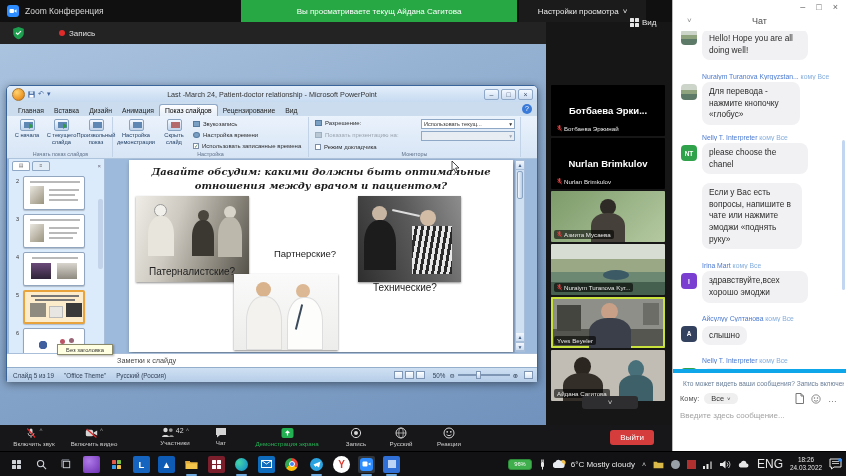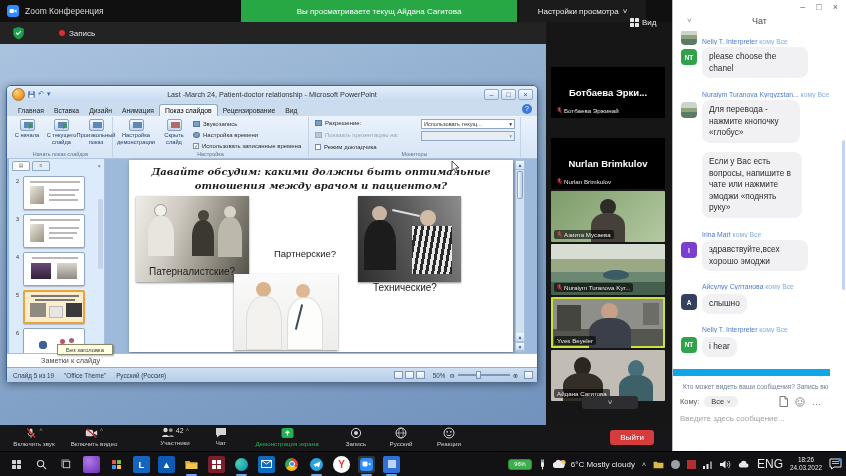--- a/index.html
+++ b/index.html
@@ -85,21 +85,21 @@
 .chead{position:absolute;top:16px;left:0;right:0;text-align:center;font-size:9px;color:#4a4a4a}
 .ccol{position:absolute;top:16px;left:14px;color:#8a8a8a;font-size:8px}
 .msgs{position:absolute;top:31px;left:0;right:0;height:338px;overflow:hidden;padding:4px 8px 0}
 .msg{position:relative;padding-left:21px;margin-bottom:9px}
 .avatar{position:absolute;left:0;width:16px;height:16px;border-radius:4px;color:#fff;font-size:6.5px;font-weight:bold;display:flex;align-items:center;justify-content:center}
 .av-photo{background:linear-gradient(#cdd5cb 0 35%,#8fa37f 35% 65%,#5d7a68 65%)}
 .sender{font-size:6.8px;color:#4d7bd0;margin-bottom:2px;white-space:nowrap;overflow:hidden}
 .sender b{font-weight:normal;color:#85aede}
 .bubble{display:inline-block;background:#f1f1f3;border-radius:8px;padding:4px 7px;font-size:8.3px;color:#2b2b2b;line-height:1.4;max-width:106px}
 .csb{position:absolute;right:1px;top:140px;width:3px;height:150px;background:#c3d6f1;border-radius:2px}
-.cfoot{position:absolute;left:0;right:16px;top:369px;border-top:7px solid #0ea5e9}
+.cfoot{position:absolute;left:0;right:0;top:369px;border-top:4px solid #0ea5e9}
 .privacy{position:absolute;top:6px;left:7px;right:2px;display:flex;align-items:center;gap:3px;font-size:6.6px;color:#6b7f99;white-space:nowrap;overflow:hidden}
 .torow{position:absolute;top:20px;left:7px;display:flex;align-items:center;gap:5px;font-size:7.4px;color:#555}
 .topill{background:#efefef;border-radius:9px;padding:1px 7px;display:flex;gap:3px;align-items:center;color:#333}
 .cicons{position:absolute;top:20px;right:8px;display:flex;gap:7px;align-items:center;color:#777}
 .cinput{position:absolute;top:38px;left:7px;width:158px;border:none;outline:none;font-size:8px;color:#333;font-family:inherit}
 .cinput::placeholder{color:#a3a3a3}
 
 .tbar{left:0;top:451px;width:846px;height:25px;background:#121215;border-top:1px solid #000;display:flex;align-items:center;padding:0 4px}
 .ti{width:17px;height:17px;border-radius:2px;margin:0 4px;display:flex;align-items:center;justify-content:center;font-size:9.5px;font-weight:bold;color:#fff;position:relative;flex:none}
 .ti.open::after{content:"";position:absolute;bottom:-3px;left:3px;right:3px;height:2px;background:#6fa8dc;border-radius:1px}
@@ -356,21 +356,21 @@
           <div class="ar">▲</div>
           <div class="th"></div>
           <div style="position:absolute;bottom:0;left:0;right:0">
             <div class="ar">▲</div>
             <div class="ar" style="border-top:1px solid #a9bed8">▼</div>
           </div>
         </div>
       </div>
 
       <div class="abs notes">
-        <span style="margin-left:34px">Заметки к слайду</span>
+        <span style="margin-left:110px">Заметки к слайду</span>
       </div>
 
       <div class="abs statusbar">
         <span style="margin-left:6px">Слайд 5 из 19</span>
         <span style="margin-left:10px">"Office Theme"</span>
         <span style="margin-left:10px">Русский (Россия)</span>
         <span style="margin-left:auto;display:flex;align-items:center">
           <span class="vicon"></span>
           <span class="vicon"></span>
           <span class="vicon"></span>
@@ -383,21 +383,21 @@
           <span class="vicon" style="margin:0 4px 0 6px"></span>
         </span>
       </div>
 
       <div class="abs tooltip">Без заголовка</div>
     </div>
   </div>
 
   <div class="abs strip">
 
-    <div class="tile" style="top:45px">
+    <div class="tile" style="top:63px">
       <div class="bigname">Ботбаева Эрки...</div>
       <div class="vlabel">
         <svg width="5" height="7" viewBox="0 0 8 11">
             <rect x="2.5" y="0" width="3" height="6" rx="1.5" fill="#e04040"></rect>
             <path d="M1 4.5a3 3 0 0 0 6 0" fill="none" stroke="#e04040"></path>
             <line x1="0.5" y1="1" x2="7.5" y2="10" stroke="#e04040" stroke-width="1.4"></line>
           </svg>
         <span>Ботбаева Эржинай</span>
       </div>
     </div>
@@ -554,30 +554,31 @@
       <span>–</span>
       <span>□</span>
       <span>×</span>
     </div>
     <div class="ccol">˅</div>
     <div class="chead">Чат</div>
 
     <div class="msgs">
       <div class="msg" style="margin-top:-6px">
         <span class="avatar av-photo" style="top:0"></span>
+        <span class="bubble">Hello! Hope you are all doing well!</span>
+      </div>
+      <div class="msg" style="margin-top:13px">
+        <div class="sender"><span>Nuraiym Turanova Kyrgyzstan...</span> <b>кому Все</b></div>
+        <span class="avatar av-photo" style="top:11px"></span>
+        <span class="bubble" style="max-width:98px">Для перевода - нажмите кнопочку «глобус»</span>
       </div>
       <div class="msg">
         <div class="sender"><span>Nelly T. Interpreter</span> <b>кому Все</b></div>
         <span class="avatar" style="top:11px;background:#31a24c">NT</span>
         <span class="bubble">please choose the chanel</span>
-      </div>
-      <div class="msg" style="margin-top:13px">
-        <div class="sender"><span>Nuraiym Turanova Kyrgyzstan...</span> <b>кому Все</b></div>
-        <span class="avatar av-photo" style="top:11px"></span>
-        <span class="bubble" style="max-width:98px">Для перевода - нажмите кнопочку «глобус»</span>
       </div>
       <div class="msg" style="margin-top:7px">
         <span class="bubble" style="max-width:100px">Если у Вас есть вопросы, напишите в чате или нажмите эмоджи «поднять руку»</span>
       </div>
       <div class="msg" style="margin-top:13px">
         <div class="sender"><span>Irina Mart</span> <b>кому Все</b></div>
         <span class="avatar" style="top:11px;background:#7a3fd0">I</span>
         <span class="bubble">здравствуйте,всех хорошо эмоджи</span>
       </div>
       <div class="msg" style="margin-top:12px">

